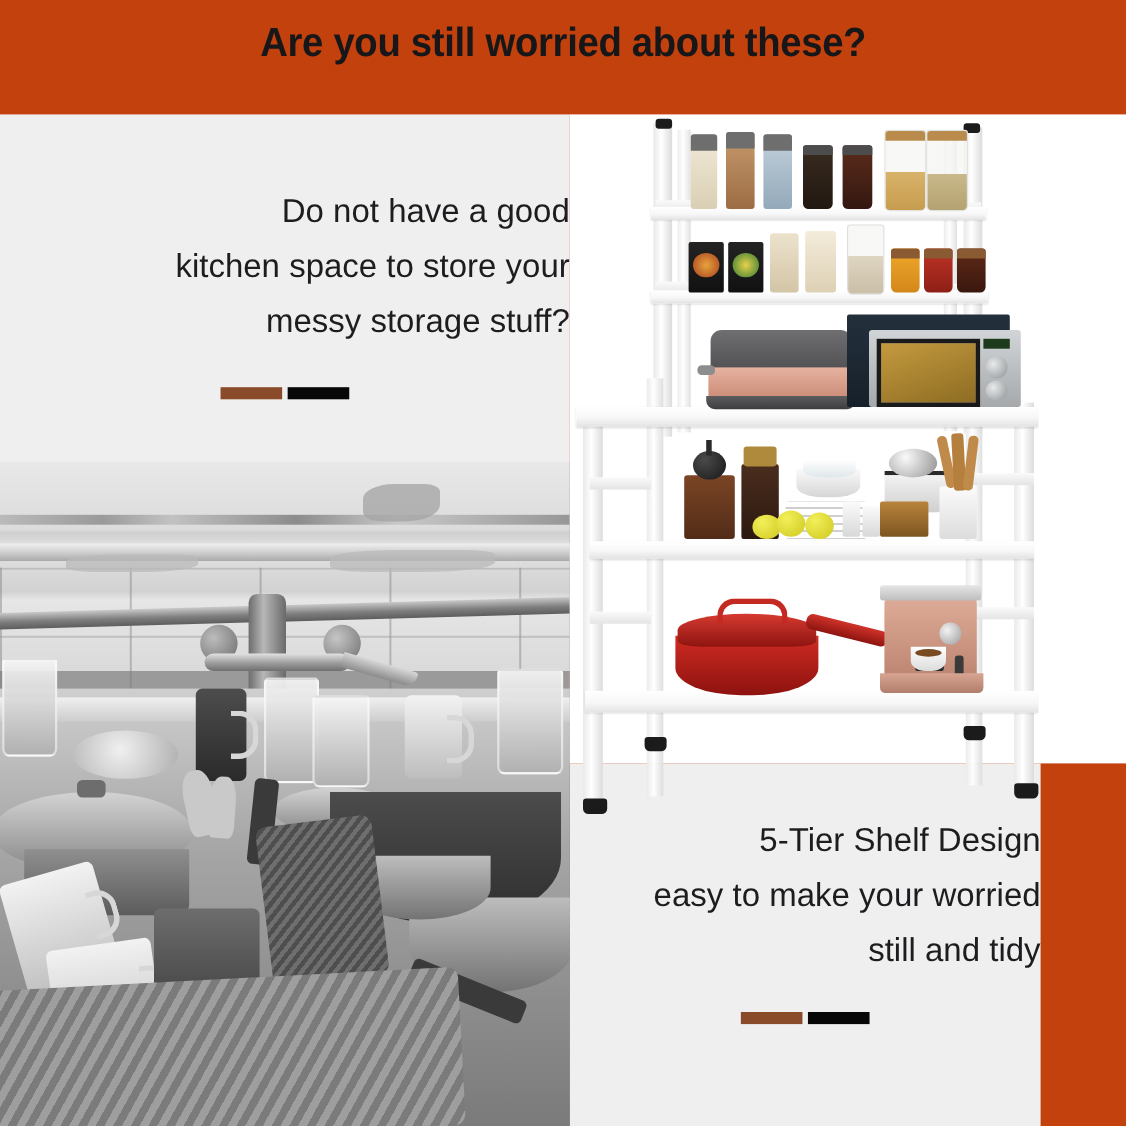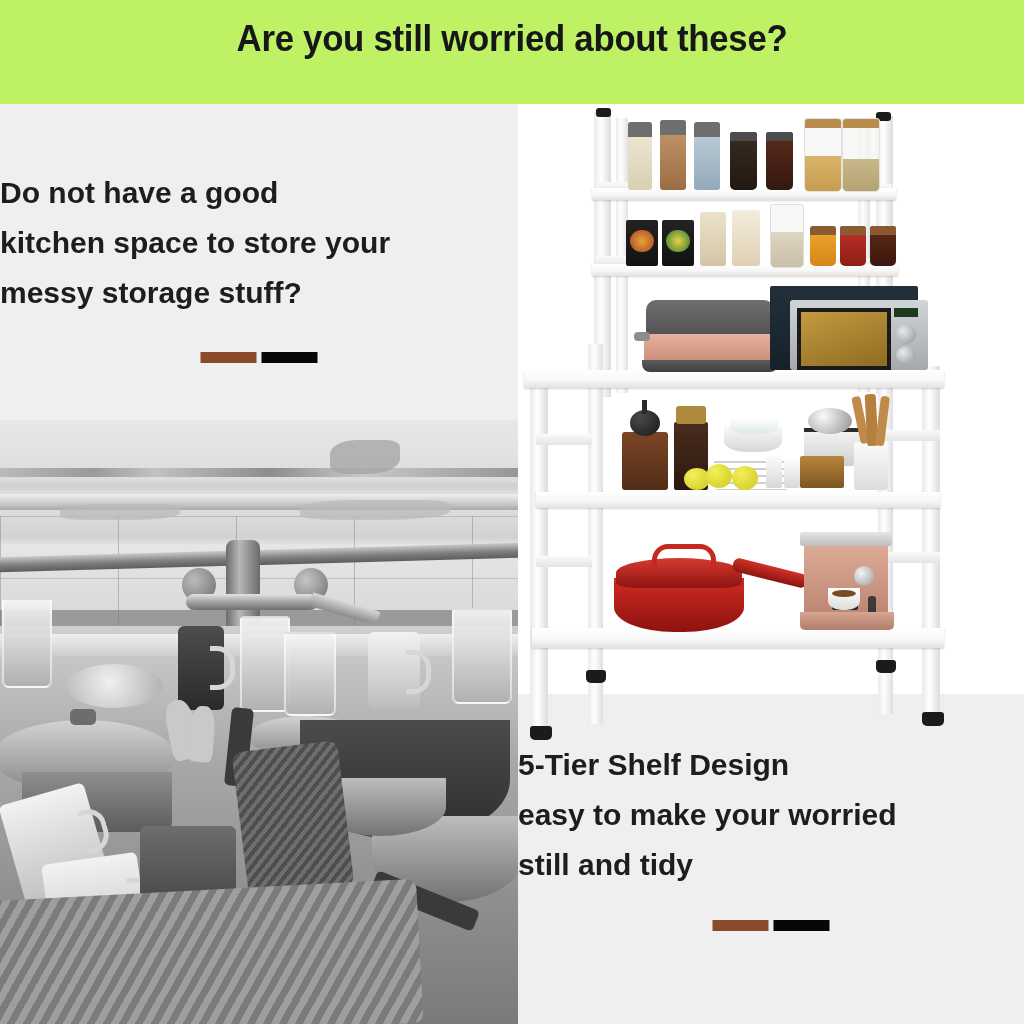--- a/index.html
+++ b/index.html
@@ -4,44 +4,44 @@
 <title>5-Tier Shelf Product Infographic</title>
 <style>
   html,body{margin:0;padding:0;}
   body{
     width:1024px;height:1024px;
     background:#ffffff;
     font-family:"Liberation Sans","DejaVu Sans",sans-serif;
     overflow:hidden;
     position:relative;
   }
-  .stage{position:relative;width:1024px;height:1024px;background:#bef264;overflow:hidden;}
+  .stage{position:relative;width:1024px;height:1024px;background:#c2410c;overflow:hidden;}
 
   
   .headline{
     position:absolute;left:0;top:16px;width:1024px;
     text-align:center;
     font-size:37px;line-height:46px;
     font-weight:bold;color:#17171a;
     letter-spacing:-.3px;
     transform:scaleX(.94);
     transform-origin:50% 50%;
   }
 
   
   .panel-gray{position:absolute;background:#efeff0;}
   #panel-top-left{left:0;top:104px;width:518px;height:316px;}
-  #panel-bottom-right{left:518px;top:694px;width:506px;height:330px;}
+  #panel-bottom-right{left:518px;top:694px;width:428px;height:330px;}
 
   .panel-copy{
     position:absolute;left:0;width:100%;
-    text-align:left;
+    text-align:right;
     color:#1d1d1f;
     font-size:30px;line-height:50px;
-    font-weight:700;
+    font-weight:400;
   }
   #copy-top-left{top:64px;}
   #copy-bottom-right{top:46px;}
   .panel-copy .ln{display:block;white-space:nowrap;}
 
   
   .divider{
     position:absolute;left:50%;transform:translateX(-50%);
     display:flex;gap:5px;align-items:center;
   }

